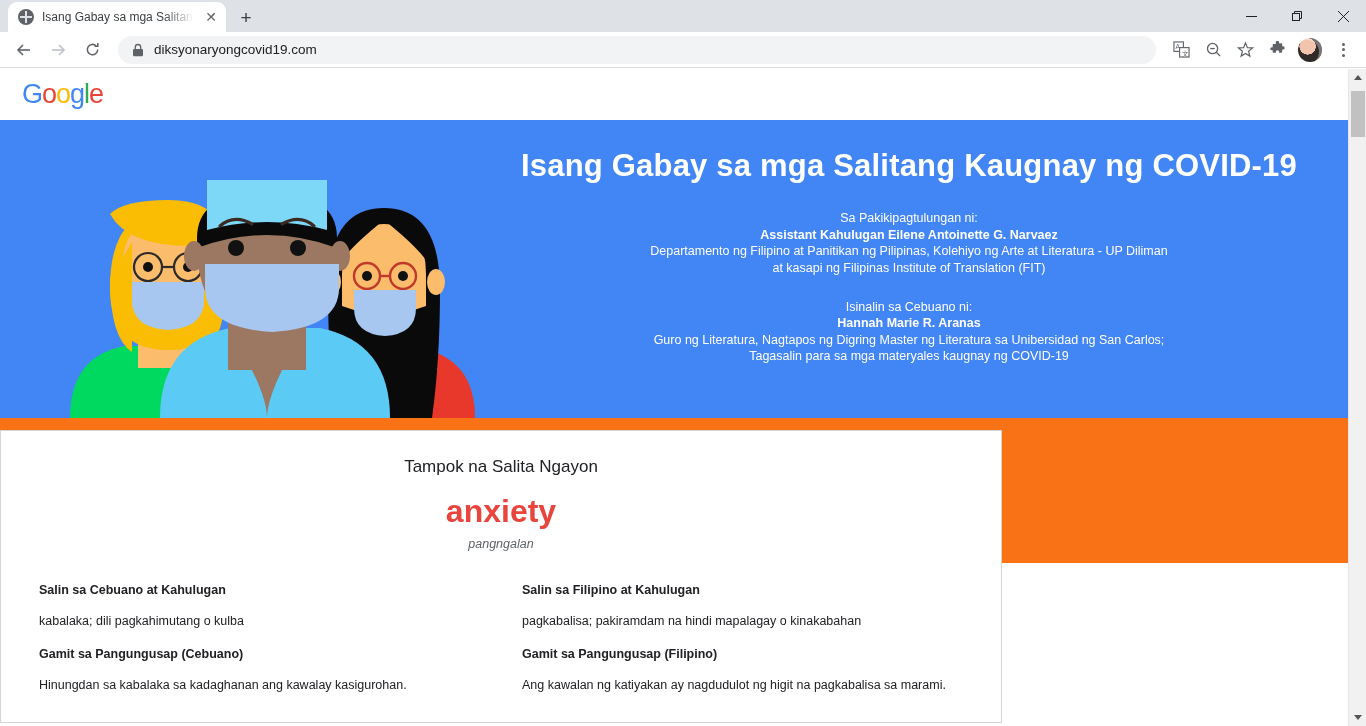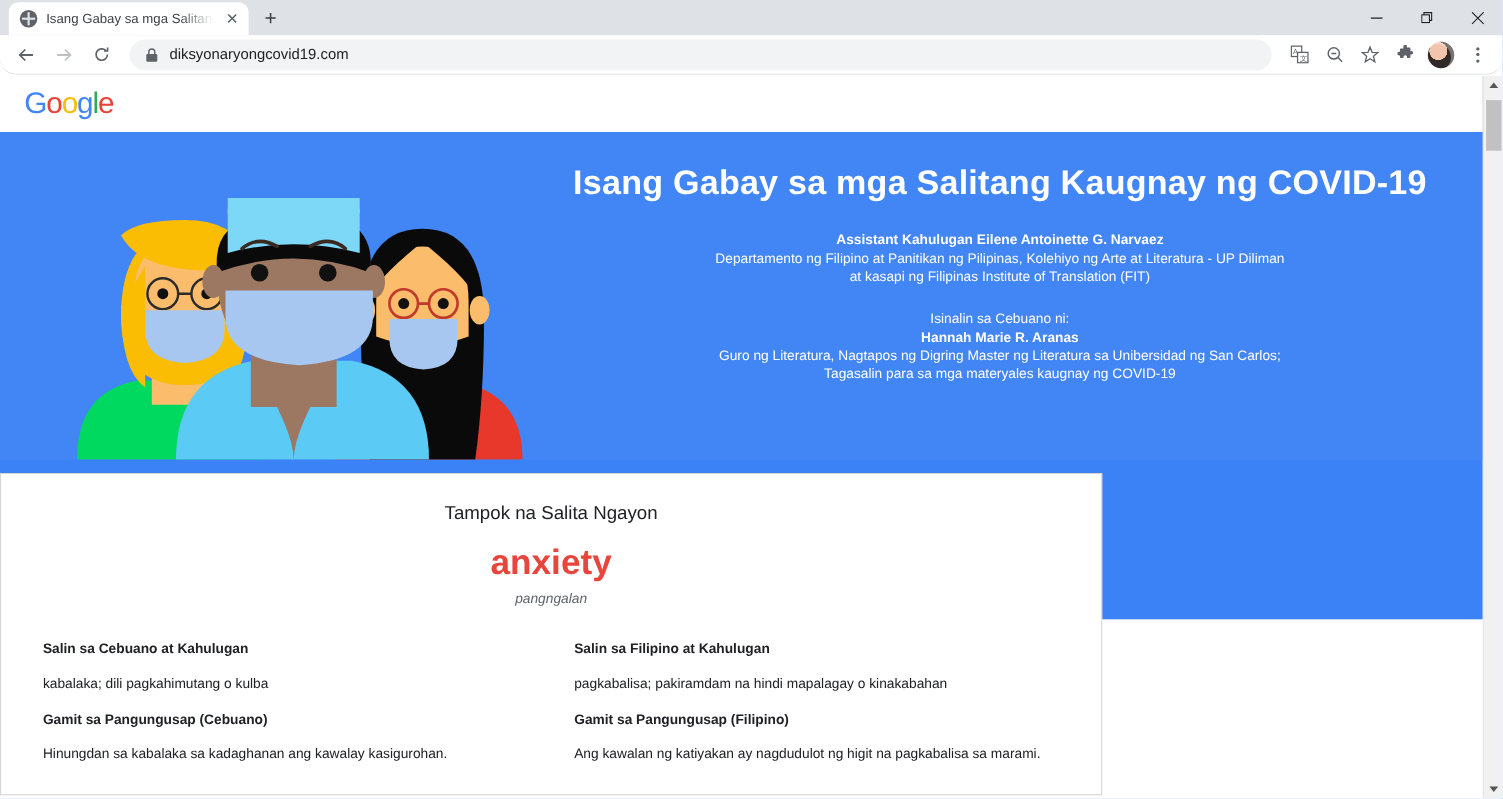--- a/index.html
+++ b/index.html
@@ -60,21 +60,21 @@
   }
   .wincontrol {
     width: 46px; height: 32px;
     display: flex; align-items: center; justify-content: center;
     color: #202124;
   }
 
   .toolbar {
     height: 36px; background: #ffffff;
     display: flex; align-items: center; padding: 16px 8px;
-    gap: 2px; border-bottom: 1px solid #dadce0; border-radius: 15px;
+    gap: 2px; border-bottom: 1px solid #dadce0;
   }
   .navbtn {
     width: 32px; height: 32px;
     display: flex; align-items: center; justify-content: center;
     color: #5f6368; border-radius: 50%;
   }
   .navbtn.disabled { color: #bdc1c6; }
   .omnibox {
     flex: 1; height: 28px; background: #f1f3f4; border-radius: 14px;
     display: flex; align-items: center; padding: 0 14px; gap: 10px;
@@ -95,21 +95,21 @@
   }
   .dots { display: flex; flex-direction: column; gap: 2.5px; align-items: center; }
   .dots span { width: 3px; height: 3px; border-radius: 50%; background: #5f6368; }
 
   
   .viewport {
     position: absolute; left: 0; top: 69px;
     width: 1366px; height: 657px;
     background: #ffffff; overflow: hidden;
   }
-  .page { width: 1348px; height: 494px; position: relative; background: #3b82f6; }
+  .page { width: 1348px; height: 494px; position: relative; background: #f97316; }
 
   .site-head { height: 51px; background: #fff; display: flex; align-items: center; padding-left: 22px; }
   .glogo { font-size: 27px; letter-spacing: -1px; font-family: "Liberation Sans", sans-serif; }
   .glogo span { font-weight: 400; }
 
   
   .hero {
     height: 298px; background: #4285f4; position: relative; overflow: hidden;
   }
   .hero-art { position: absolute; left: 60px; bottom: 0; width: 430px; height: 240px; }
@@ -322,20 +322,21 @@
           <path d="M222 46 q18 -10 32 2" fill="none" stroke="#3b2a22" stroke-width="3.2" stroke-linecap="round"></path>
           <circle cx="176" cy="70" r="8" fill="#111"></circle>
           <circle cx="238" cy="70" r="8" fill="#111"></circle>
           <path d="M145 86 h134 v24 q0 40 -67 44 q-67 -4 -67 -44 z" fill="#A7C7F0"></path>
         </svg>
 
         <div class="hero-text">
           <div class="hero-title">Isang Gabay sa mga Salitang Kaugnay ng COVID-19</div>
 
           <div class="credit-block">
+            <div>Sa Pakikipagtulungan ni:</div>
             <div class="credit-name">Assistant Kahulugan Eilene Antoinette G. Narvaez</div>
             <div>Departamento ng Filipino at Panitikan ng Pilipinas, Kolehiyo ng Arte at Literatura - UP Diliman</div>
             <div>at kasapi ng Filipinas Institute of Translation (FIT)</div>
           </div>
 
           <div class="credit-block">
             <div>Isinalin sa Cebuano ni:</div>
             <div class="credit-name">Hannah Marie R. Aranas</div>
             <div>Guro ng Literatura, Nagtapos ng Digring Master ng Literatura sa Unibersidad ng San Carlos;</div>
             <div>Tagasalin para sa mga materyales kaugnay ng COVID-19</div>

